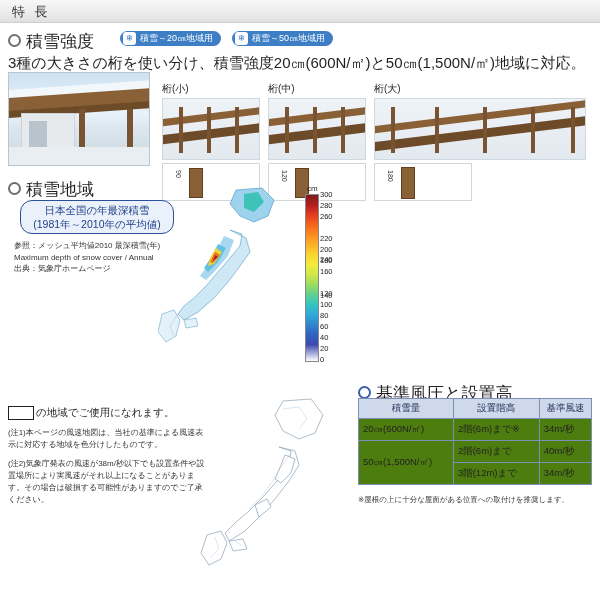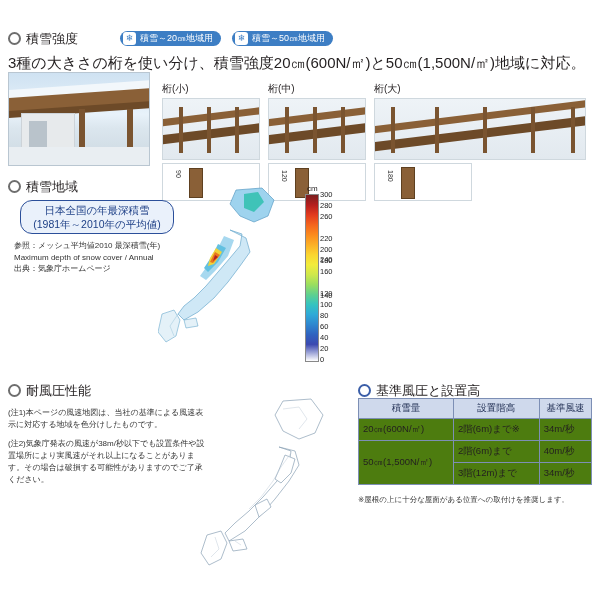--- a/index.html
+++ b/index.html
@@ -19,21 +19,21 @@
     position:absolute;left:0;top:0;width:600px;height:22px;
     background:linear-gradient(to bottom,#f7f7f7 0%,#ececec 55%,#e0e0e0 100%);
     border-bottom:1px solid #cfcfcf;
   }
   .header-title{
     position:absolute;left:12px;top:3px;
     font-size:13px;letter-spacing:3px;color:#333;
   }
 
   
-  .sec-head{position:absolute;font-size:13px;color:#231f20;white-space:nowrap;}
+  .sec-head{position:absolute;font-size:17px;color:#231f20;white-space:nowrap;}
   .sec-head .bullet{
     display:inline-block;width:9px;height:9px;border-radius:50%;
     background:#fff;border:2px solid #6e6e6e;margin-right:5px;
     vertical-align:middle;position:relative;top:-1px;
   }
   .sec-head .bullet.blue{border-color:#3b5ea8;}
   .sec-head span.t{vertical-align:middle;}
 
   
   .badge{
@@ -132,20 +132,23 @@
   table.spec td{
     border:1px solid #7d8fb5;padding:4px 4px;background:#4d7c0f;
   }
   .tbl-note{position:absolute;left:358px;top:494px;width:238px;font-size:7.5px;line-height:1.55;color:#333;}
 </style>
 </head>
 <body>
 
 <div class="page">
 
+  <div class="header">
+    <div class="header-title">特 長</div>
+  </div>
 
   <div class="sec-head" style="left:8px;top:30px;">
     <span class="bullet"></span><span class="t">積雪強度</span>
   </div>
   <div style="position:absolute;left:112px;top:31px;">
     <span class="badge">
       <span class="ico">❄</span>
       <span>積雪～20㎝地域用</span>
     </span>
     <span class="badge">
@@ -266,25 +269,25 @@
       <div class="tick" style="top:103px;">120</div>
       <div class="tick" style="top:114px;">100</div>
       <div class="tick" style="top:125px;">80</div>
       <div class="tick" style="top:136px;">60</div>
       <div class="tick" style="top:147px;">40</div>
       <div class="tick" style="top:158px;">20</div>
       <div class="tick" style="top:169px;">0</div>
     </div>
   </div>
 
-  <div class="sec-head" style="left:8px;top:382px;">
-    <span class="bullet"></span><span class="t">耐風圧性能</span>
-  </div>
 
   <div class="wind-left" style="top:400px;">
+    <div class="wind-line">
+      <span class="swatch"></span><span>の地域でご使用になれます。</span>
+    </div>
     <div class="fineprint">(注1)本ページの風速地図は、当社の基準による風速表示に対応する地域を色分けしたものです。</div>
     <div class="fineprint">(注2)気象庁発表の風速が38m/秒以下でも設置条件や設置場所により実風速がそれ以上になることがあります。その場合は破損する可能性がありますのでご了承ください。</div>
   </div>
 
   <div class="windmap">
     <svg width="175" height="195" viewBox="0 0 175 195">
       <g fill="#ffffff" stroke="#8aa0b5" stroke-width="0.7">
         <path d="M88 6 L116 4 L128 20 L120 38 L104 44 L88 36 L80 20 Z"></path>
         <path d="M84 52 L96 56 L94 70 L82 86 L68 102 L54 116 L40 128 L30 138 L34 146 L50 136 L66 120 L80 104 L94 86 L104 70 L100 56 Z"></path>
         <path d="M34 146 L48 144 L52 154 L38 156 Z"></path>

